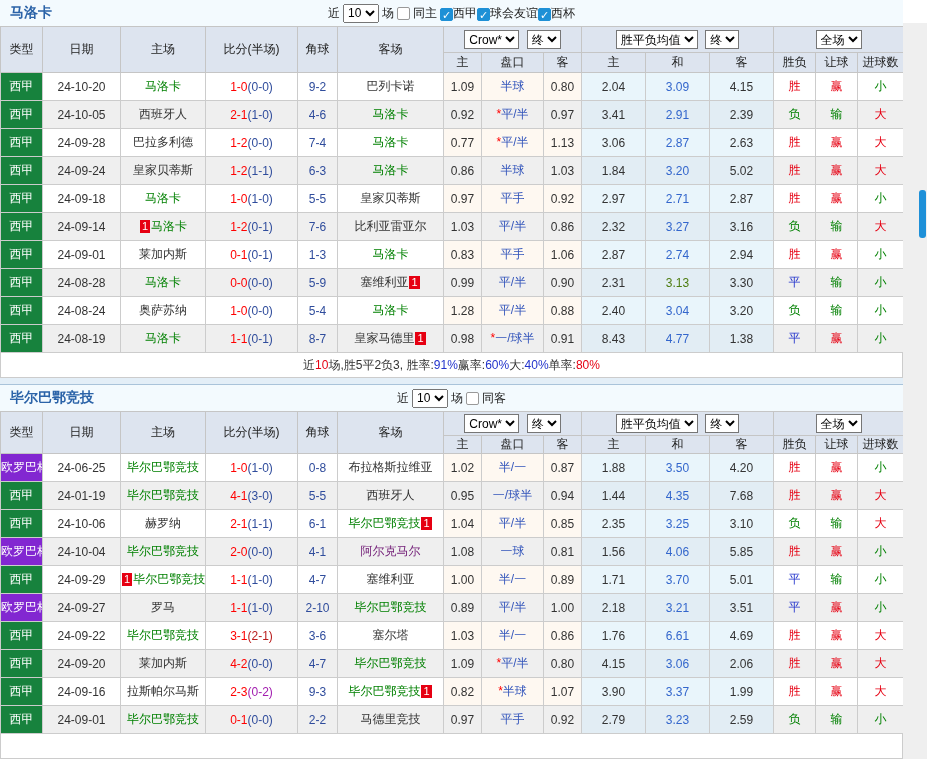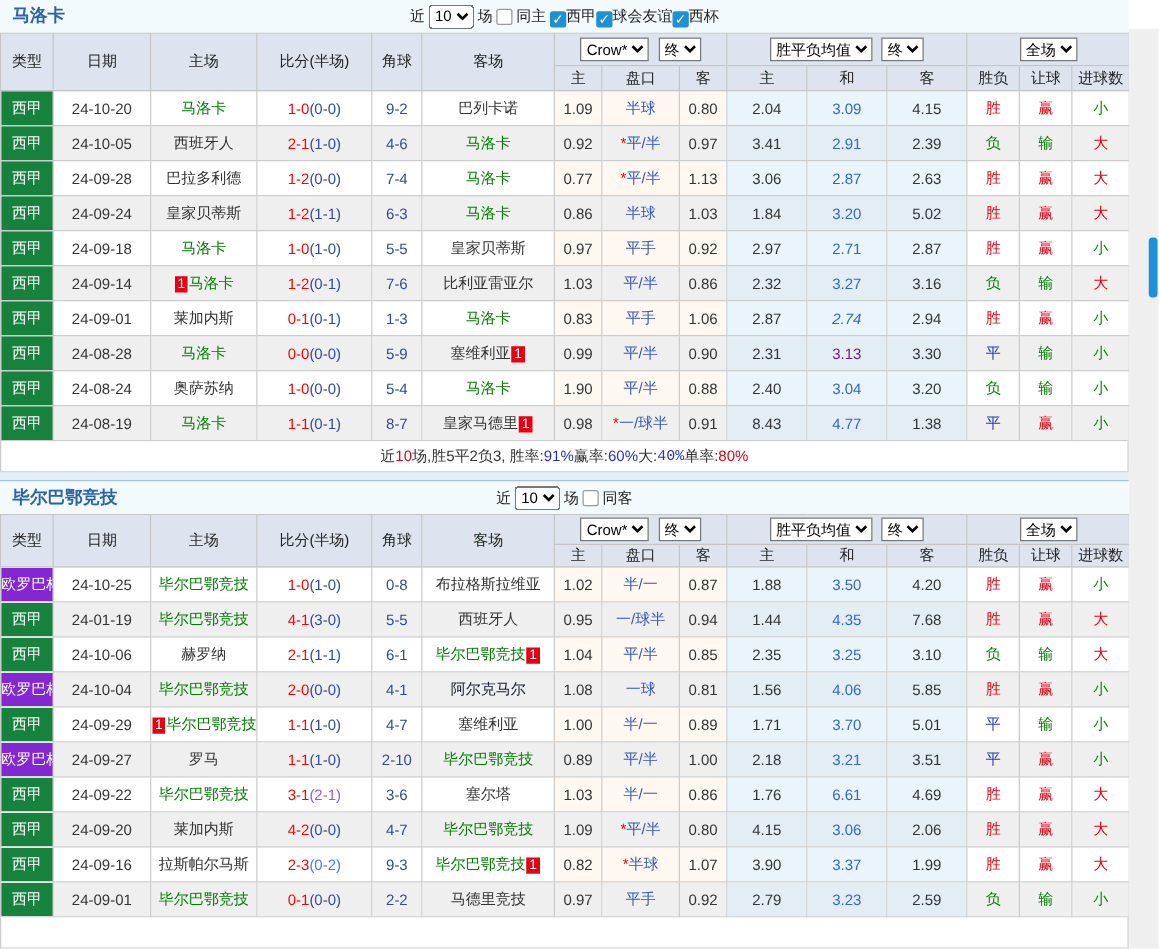--- a/index.html
+++ b/index.html
@@ -213,51 +213,51 @@
               <td style="color: rgb(255, 255, 255); background: rgb(23, 130, 61);">西甲</td>
               <td>24-09-01</td>
               <td><span style="color: rgb(51, 51, 51);">莱加内斯</span></td>
               <td><span style="color: rgb(255, 0, 0);">0-1</span><span style="color: rgb(47, 76, 156);">(0-1)</span></td>
               <td style="color: rgb(47, 76, 156);">1-3</td>
               <td><span style="color: rgb(0, 128, 0);">马洛卡</span></td>
               <td class="c-ah">0.83</td>
               <td class="c-ah"><span style="color: rgb(51, 85, 187);">平手</span></td>
               <td class="c-ah">1.06</td>
               <td class="c-eu">2.87</td>
-              <td class="c-eu" style="color: rgb(51, 102, 204); font-style: italic;">2.74</td>
+              <td class="c-eu" style="color: rgb(51, 102, 204);">2.74</td>
               <td class="c-eu">2.94</td>
               <td style="color: rgb(230, 0, 18);">胜</td>
               <td style="color: rgb(230, 0, 18);">赢</td>
               <td style="color: rgb(0, 128, 0);">小</td>
             </tr>
             <tr class="even">
               <td style="color: rgb(255, 255, 255); background: rgb(23, 130, 61);">西甲</td>
               <td>24-08-28</td>
               <td><span style="color: rgb(0, 128, 0);">马洛卡</span></td>
               <td><span style="color: rgb(255, 0, 0);">0-0</span><span style="color: rgb(47, 76, 156);">(0-0)</span></td>
               <td style="color: rgb(47, 76, 156);">5-9</td>
               <td><span style="color: rgb(51, 51, 51);">塞维利亚</span><span class="badge">1</span></td>
               <td class="c-ah">0.99</td>
               <td class="c-ah"><span style="color: rgb(51, 85, 187);">平/半</span></td>
               <td class="c-ah">0.90</td>
               <td class="c-eu">2.31</td>
-              <td class="c-eu" style="color: #701a75;">3.13</td>
+              <td class="c-eu" style="color: #4d7c0f;">3.13</td>
               <td class="c-eu">3.30</td>
               <td style="color: rgb(34, 51, 204);">平</td>
               <td style="color: rgb(0, 128, 0);">输</td>
               <td style="color: rgb(0, 128, 0);">小</td>
             </tr>
             <tr class="odd">
               <td style="color: rgb(255, 255, 255); background: rgb(23, 130, 61);">西甲</td>
               <td>24-08-24</td>
               <td><span style="color: rgb(51, 51, 51);">奥萨苏纳</span></td>
               <td><span style="color: rgb(255, 0, 0);">1-0</span><span style="color: rgb(47, 76, 156);">(0-0)</span></td>
               <td style="color: rgb(47, 76, 156);">5-4</td>
               <td><span style="color: rgb(0, 128, 0);">马洛卡</span></td>
-              <td class="c-ah">1.90</td>
+              <td class="c-ah">1.28</td>
               <td class="c-ah"><span style="color: rgb(51, 85, 187);">平/半</span></td>
               <td class="c-ah">0.88</td>
               <td class="c-eu">2.40</td>
               <td class="c-eu" style="color: rgb(51, 102, 204);">3.04</td>
               <td class="c-eu">3.20</td>
               <td style="color: rgb(0, 128, 0);">负</td>
               <td style="color: rgb(0, 128, 0);">输</td>
               <td style="color: rgb(0, 128, 0);">小</td>
             </tr>
             <tr class="even">
@@ -280,21 +280,21 @@
           </tbody>
       </table>
       <div class="summary" id="sum0">
           <span>近</span>
           <span style="color: rgb(230, 0, 18);">10</span>
           <span>场,胜5平2负3, 胜率:</span>
           <span style="color: rgb(34, 51, 204);">91%</span>
           <span> 赢率:</span>
           <span style="color: rgb(34, 51, 204);">60%</span>
           <span> 大:</span>
-          <span style="color: rgb(34, 51, 204); font-family: Liberation Mono, monospace;">40%</span>
+          <span style="color: rgb(34, 51, 204);">40%</span>
           <span> 单率:</span>
           <span style="color: rgb(230, 0, 18);">80%</span>
         </div>
     </section>
 
     <div class="gap"></div>
 
     <section class="s1">
       <div class="ctrl">
         <span class="sec-title">毕尔巴鄂竞技</span>
@@ -352,21 +352,21 @@
             <th>和</th>
             <th>客</th>
             <th>胜负</th>
             <th>让球</th>
             <th>进球数</th>
           </tr>
         </thead>
         <tbody id="tb1">
             <tr class="odd">
               <td style="color: rgb(255, 255, 255); background: rgb(130, 39, 209);">欧罗巴杯</td>
-              <td>24-10-25</td>
+              <td>24-06-25</td>
               <td><span style="color: rgb(0, 128, 0);">毕尔巴鄂竞技</span></td>
               <td><span style="color: rgb(255, 0, 0);">1-0</span><span style="color: rgb(47, 76, 156);">(1-0)</span></td>
               <td style="color: rgb(47, 76, 156);">0-8</td>
               <td><span style="color: rgb(51, 51, 51);">布拉格斯拉维亚</span></td>
               <td class="c-ah">1.02</td>
               <td class="c-ah"><span style="color: rgb(51, 85, 187);">半/一</span></td>
               <td class="c-ah">0.87</td>
               <td class="c-eu">1.88</td>
               <td class="c-eu" style="color: rgb(51, 102, 204);">3.50</td>
               <td class="c-eu">4.20</td>
@@ -407,21 +407,21 @@
               <td style="color: rgb(0, 128, 0);">负</td>
               <td style="color: rgb(0, 128, 0);">输</td>
               <td style="color: rgb(230, 0, 18);">大</td>
             </tr>
             <tr class="even">
               <td style="color: rgb(255, 255, 255); background: rgb(130, 39, 209);">欧罗巴杯</td>
               <td>24-10-04</td>
               <td><span style="color: rgb(0, 128, 0);">毕尔巴鄂竞技</span></td>
               <td><span style="color: rgb(255, 0, 0);">2-0</span><span style="color: rgb(47, 76, 156);">(0-0)</span></td>
               <td style="color: rgb(47, 76, 156);">4-1</td>
-              <td><span style="color: #0f172a; margin-top: 38px;">阿尔克马尔</span></td>
+              <td><span style="color: #701a75; margin-top: 38px;">阿尔克马尔</span></td>
               <td class="c-ah">1.08</td>
               <td class="c-ah"><span style="color: rgb(51, 85, 187);">一球</span></td>
               <td class="c-ah">0.81</td>
               <td class="c-eu">1.56</td>
               <td class="c-eu" style="color: rgb(51, 102, 204);">4.06</td>
               <td class="c-eu">5.85</td>
               <td style="color: rgb(230, 0, 18);">胜</td>
               <td style="color: rgb(230, 0, 18);">赢</td>
               <td style="color: rgb(0, 128, 0);">小</td>
             </tr>
@@ -456,21 +456,21 @@
               <td class="c-eu" style="color: rgb(51, 102, 204);">3.21</td>
               <td class="c-eu">3.51</td>
               <td style="color: rgb(34, 51, 204);">平</td>
               <td style="color: rgb(230, 0, 18);">赢</td>
               <td style="color: rgb(0, 128, 0);">小</td>
             </tr>
             <tr class="odd">
               <td style="color: rgb(255, 255, 255); background: rgb(23, 130, 61);">西甲</td>
               <td>24-09-22</td>
               <td><span style="color: rgb(0, 128, 0);">毕尔巴鄂竞技</span></td>
-              <td><span style="color: rgb(255, 0, 0);">3-1</span><span style="color: #8b5cf6; text-align: center;">(2-1)</span></td>
+              <td><span style="color: rgb(255, 0, 0);">3-1</span><span style="color: #b91c1c; text-align: center;">(2-1)</span></td>
               <td style="color: rgb(47, 76, 156);">3-6</td>
               <td><span style="color: rgb(51, 51, 51);">塞尔塔</span></td>
               <td class="c-ah">1.03</td>
               <td class="c-ah"><span style="color: rgb(51, 85, 187);">半/一</span></td>
               <td class="c-ah">0.86</td>
               <td class="c-eu">1.76</td>
               <td class="c-eu" style="color: rgb(51, 102, 204);">6.61</td>
               <td class="c-eu">4.69</td>
               <td style="color: rgb(230, 0, 18);">胜</td>
               <td style="color: rgb(230, 0, 18);">赢</td>
@@ -490,21 +490,21 @@
               <td class="c-eu" style="color: rgb(51, 102, 204);">3.06</td>
               <td class="c-eu">2.06</td>
               <td style="color: rgb(230, 0, 18);">胜</td>
               <td style="color: rgb(230, 0, 18);">赢</td>
               <td style="color: rgb(230, 0, 18);">大</td>
             </tr>
             <tr class="odd">
               <td style="color: rgb(255, 255, 255); background: rgb(23, 130, 61);">西甲</td>
               <td>24-09-16</td>
               <td><span style="color: rgb(51, 51, 51);">拉斯帕尔马斯</span></td>
-              <td><span style="color: rgb(255, 0, 0);">2-3</span><span style="color: #3b82f6; margin-top: 19px;">(0-2)</span></td>
+              <td><span style="color: rgb(255, 0, 0);">2-3</span><span style="color: #a21caf; margin-top: 19px;">(0-2)</span></td>
               <td style="color: rgb(47, 76, 156);">9-3</td>
               <td><span style="color: rgb(0, 128, 0);">毕尔巴鄂竞技</span><span class="badge">1</span></td>
               <td class="c-ah">0.82</td>
               <td class="c-ah"><span style="color: rgb(255, 0, 0);">*</span><span style="color: rgb(51, 85, 187);">半球</span></td>
               <td class="c-ah">1.07</td>
               <td class="c-eu">3.90</td>
               <td class="c-eu" style="color: rgb(51, 102, 204);">3.37</td>
               <td class="c-eu">1.99</td>
               <td style="color: rgb(230, 0, 18);">胜</td>
               <td style="color: rgb(230, 0, 18);">赢</td>

